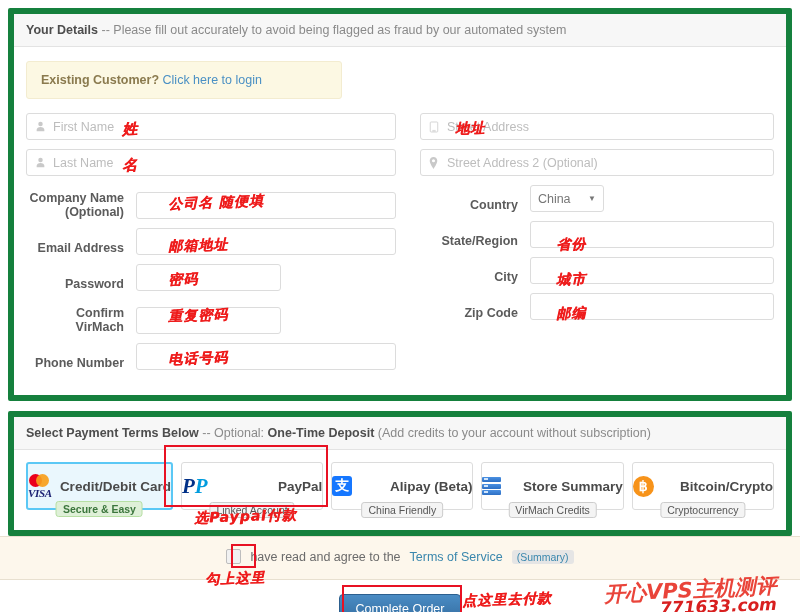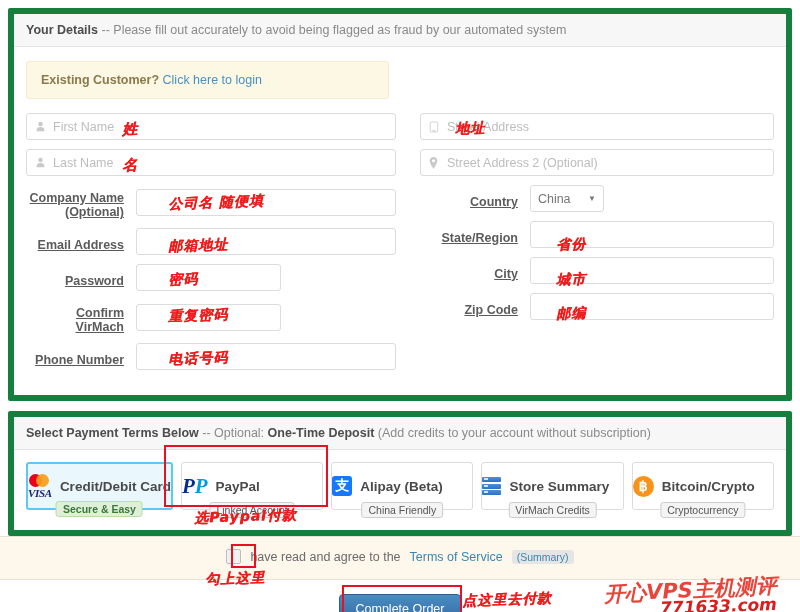--- a/index.html
+++ b/index.html
@@ -36,40 +36,39 @@
   .panel-head b { color: #4d4d4d; font-weight: bold; }
   .panel-head .dim { color: #8a8a8a; }
   .panel-body { padding: 14px 12px 16px 12px; }
 
   
   .alert-login {
     background: #fcf8e3;
     border: 1px solid #f3ecd0;
     border-radius: 3px;
     padding: 11px 14px;
-    width: 363px;
+    width: 316px;
     box-sizing: border-box;
     margin-bottom: 14px;
     font-size: 12.5px;
     color: #8a7game;
     color: #8a7a4e;
   }
   .alert-login b { font-weight: bold; color: #8a7a4e; }
   .alert-login a { color: #4a90c4; text-decoration: none; }
 
   
   .cols { display: flex; gap: 8px; }
   .col { width: 50%; box-sizing: border-box; }
   .col.right { padding-left: 16px; }
 
   .frow {
     display: flex;
-    align-items: center;
+    align-items: flex-end;
     margin-bottom: 9px;
-    text-decoration: underline;
   }
   .flabel {
     width: 110px;
     text-align: right;
     padding-right: 12px;
     padding-top: 6px;
     font-size: 12.5px;
     color: #5b5b5b;
     font-weight: bold;
     line-height: 14px;
@@ -131,21 +130,21 @@
     padding: 2px 0 0 0;
   }
   .paycard {
     flex: 1 1 0;
     border: 1px solid #dcdcdc;
     border-radius: 3px;
     height: 48px;
     background: #fff;
     display: flex;
     align-items: center;
-    justify-content: flex-start;
+    justify-content: space-between;
     gap: 8px;
     position: relative;
     box-sizing: border-box;
   }
   .paycard.active {
     border: 2px solid #5bc8f5;
     background: #eaf7fd;
   }
   .paycard .pname {
     font-size: 13.5px;

